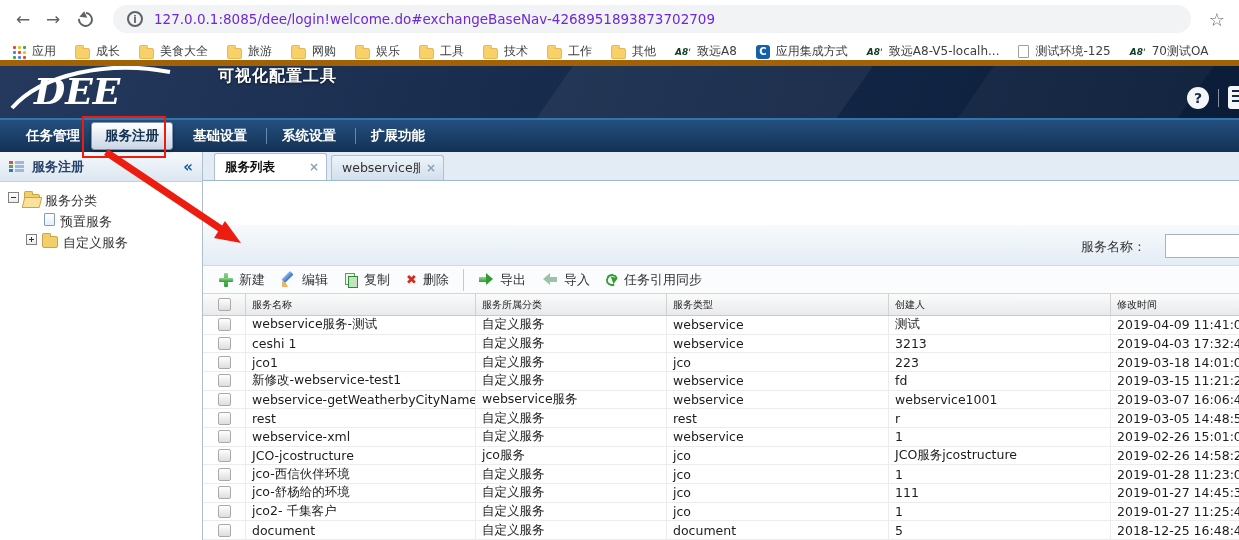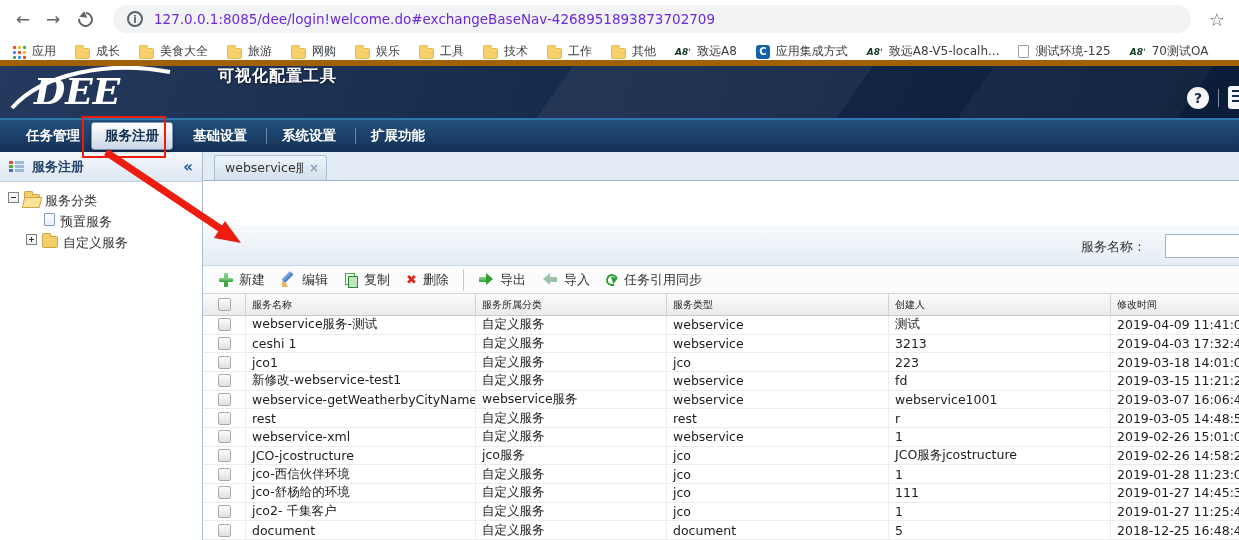--- a/index.html
+++ b/index.html
@@ -321,20 +321,24 @@
         <span class="exp plus"></span>
         <span class="t-folder"></span>
         <span>自定义服务</span>
       </div>
     </div>
   </div>
 
   <div class="main">
     <div class="tab-strip">
 
+        <span class="tab active">
+          <span class="tab-label">服务列表</span>
+          <span class="tab-close"></span>
+        </span>
 
         <span class="tab">
           <span class="tab-label">webservice服务-</span>
           <span class="tab-close"></span>
         </span>
       </div>
 
     <div class="filter-row">
       <span class="filter-label">服务名称 :</span>
       <input class="filter-input" type="text" value="" style="">

